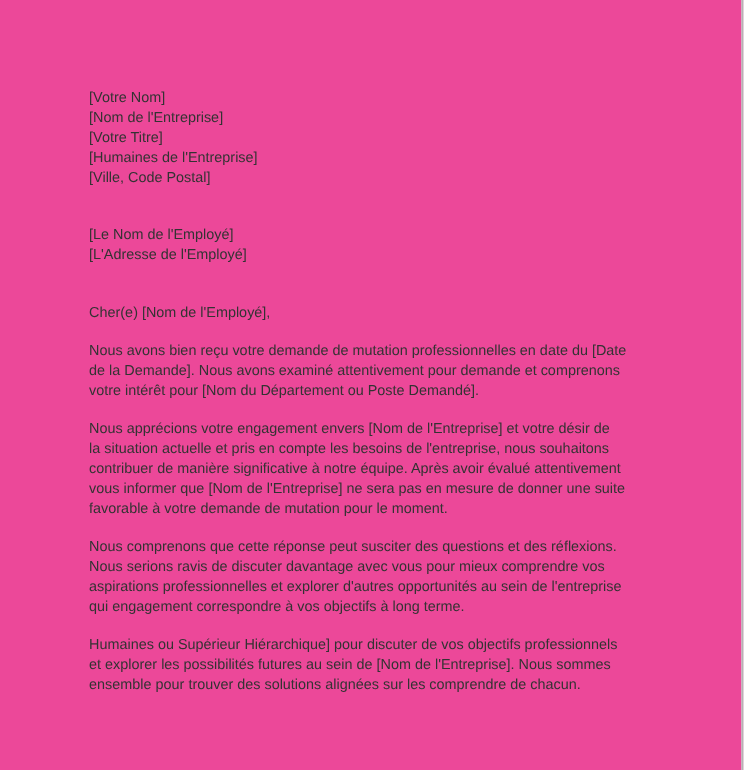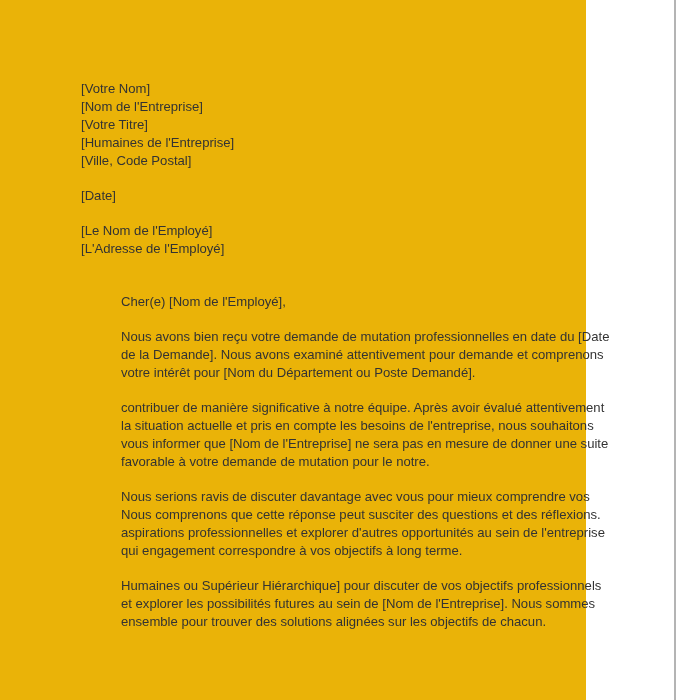--- a/index.html
+++ b/index.html
@@ -12,23 +12,23 @@
     height: 700px;
     overflow: hidden;
     position: relative;
     font-family: "Liberation Sans", sans-serif;
     color: #333333;
   }
   .page {
     position: absolute;
     left: 0;
     top: 0;
-    width: 586px;
+    width: 674px;
     height: 700px;
-    background: #eab308;
+    background: #ec4899;
   }
   .edge {
     position: absolute;
     right: 0;
     top: 0;
     width: 2px;
     height: 700px;
     background: #b4b4b4;
   }
   .letter {
@@ -41,71 +41,71 @@
   }
   .line { display: block; white-space: nowrap; }
   .block { margin: 0; }
   .gap-date { height: 17px; }
   .gap-emp { height: 17px; }
   .gap-salut { height: 35px; }
   p.para {
     margin: 0 0 17px 0;
     white-space: normal;
   }
-  p.para .line { white-space: nowrap; margin-left: 40px; }
+  p.para .line { white-space: nowrap; }
 </style>
 </head>
 <body>
 
 <div class="page">
   <div class="letter">
 
     <div class="block">
       <span class="line">[Votre Nom]</span>
       <span class="line">[Nom de l'Entreprise]</span>
       <span class="line">[Votre Titre]</span>
       <span class="line">[Humaines de l'Entreprise]</span>
       <span class="line">[Ville, Code Postal]</span>
     </div>
 
     <div class="gap-date"></div>
-    <span class="line">[Date]</span>
     <div class="gap-emp"></div>
 
     <div class="block">
       <span class="line">[Le Nom de l'Employé]</span>
       <span class="line">[L'Adresse de l'Employé]</span>
     </div>
 
     <div class="gap-salut"></div>
     <p class="para">
       <span class="line">Cher(e) [Nom de l'Employé],</span>
     </p>
 
     <p class="para">
       <span class="line">Nous avons bien reçu votre demande de mutation professionnelles en date du [Date</span>
       <span class="line">de la Demande]. Nous avons examiné attentivement pour demande et comprenons</span>
       <span class="line">votre intérêt pour [Nom du Département ou Poste Demandé].</span>
     </p>
 
     <p class="para">
+      <span class="line">Nous apprécions votre engagement envers [Nom de l'Entreprise] et votre désir de</span>
+      <span class="line">la situation actuelle et pris en compte les besoins de l'entreprise, nous souhaitons</span>
       <span class="line">contribuer de manière significative à notre équipe. Après avoir évalué attentivement</span>
-      <span class="line">la situation actuelle et pris en compte les besoins de l'entreprise, nous souhaitons</span>
       <span class="line">vous informer que [Nom de l'Entreprise] ne sera pas en mesure de donner une suite</span>
-      <span class="line">favorable à votre demande de mutation pour le notre.</span>
+      <span class="line">favorable à votre demande de mutation pour le moment.</span>
     </p>
 
     <p class="para">
+      <span class="line">Nous comprenons que cette réponse peut susciter des questions et des réflexions.</span>
       <span class="line">Nous serions ravis de discuter davantage avec vous pour mieux comprendre vos</span>
-      <span class="line">Nous comprenons que cette réponse peut susciter des questions et des réflexions.</span>
       <span class="line">aspirations professionnelles et explorer d'autres opportunités au sein de l'entreprise</span>
       <span class="line">qui engagement correspondre à vos objectifs à long terme.</span>
     </p>
 
     <p class="para">
       <span class="line">Humaines ou Supérieur Hiérarchique] pour discuter de vos objectifs professionnels</span>
       <span class="line">et explorer les possibilités futures au sein de [Nom de l'Entreprise]. Nous sommes</span>
-      <span class="line">ensemble pour trouver des solutions alignées sur les objectifs de chacun.</span>
+      <span class="line">ensemble pour trouver des solutions alignées sur les comprendre de chacun.</span>
     </p>
 
   </div>
 </div>
 <div class="edge"></div>
 
 </body></html>

